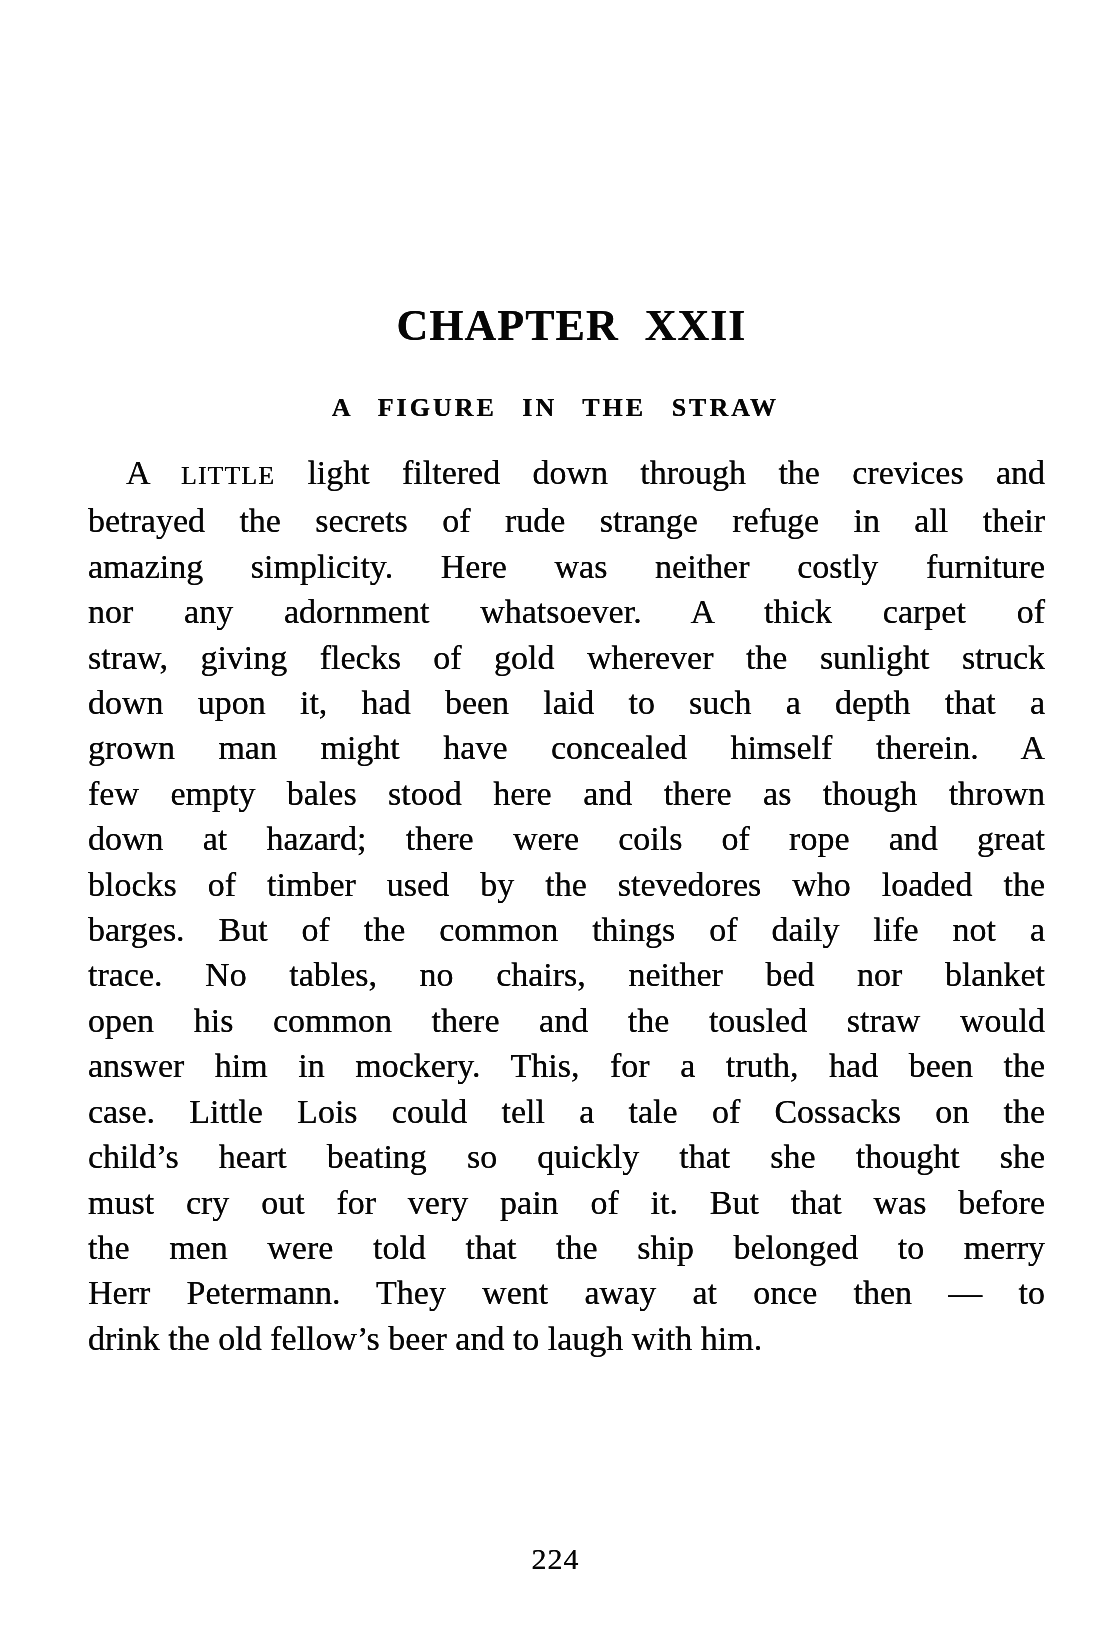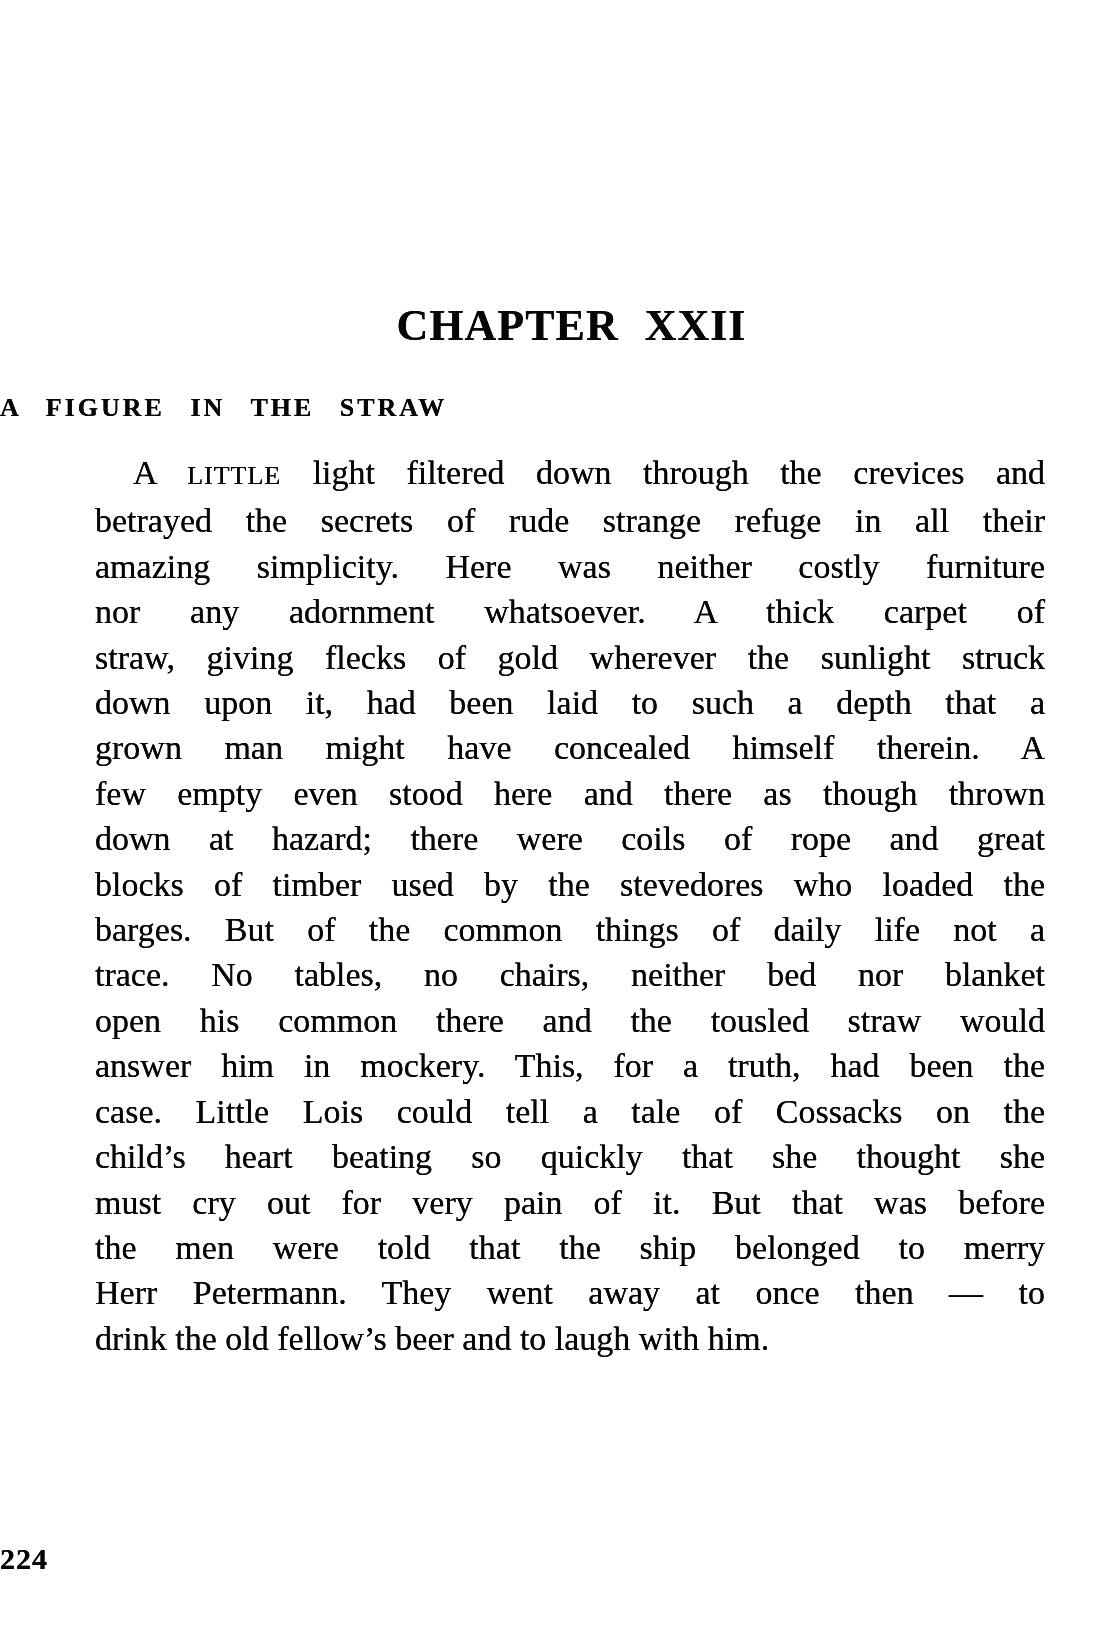--- a/index.html
+++ b/index.html
@@ -30,61 +30,60 @@
     line-height: 1.1;
     text-shadow: 0 0 0.6px #000;
     padding-left: 16px;
   }
   .chapter-subtitle {
     position: absolute;
     top: 392px;
     left: 0;
     width: 100%;
     margin: 0;
-    text-align: left;
+    text-align: center;
     font-size: 26px;
     font-weight: bold;
     letter-spacing: 3px;
     word-spacing: 16px;
     line-height: 1.2;
     text-shadow: 0 0 0.5px #000;
   }
   .body-text {
     position: absolute;
     top: 450px;
     left: 88px;
     width: 957px;
     font-size: 34px;
     line-height: 45.4px;
     text-shadow: 0 0 0.6px #000;
   }
   .line {
     text-align: justify;
     text-align-last: justify;
     white-space: normal;
-    margin-left: 7px;
   }
   .line.lastline {
     text-align-last: left;
   }
   .line.indent {
     padding-left: 38px;
   }
   .smallcaps {
     font-size: 26px;
     letter-spacing: 1px;
   }
   .page-number {
     position: absolute;
     top: 1542px;
     left: 0;
     width: 100%;
-    text-align: left;
+    text-align: center;
     font-size: 30px;
-    font-weight: bold;
+    font-weight: normal;
     letter-spacing: 1px;
     text-shadow: 0 0 0.5px #000;
   }
 </style>
 </head>
 <body>
 
 <div class="page">
 
   <h1 class="chapter-heading">CHAPTER XXII</h1>
@@ -93,21 +92,21 @@
 
   <div class="body-text">
 
     <div class="line indent"><span>A</span> <span class="smallcaps">LITTLE</span> <span>light filtered down through the crevices and</span></div>
     <div class="line">betrayed the secrets of rude strange refuge in all their</div>
     <div class="line">amazing simplicity.  Here was neither costly furniture</div>
     <div class="line">nor any adornment whatsoever.  A thick carpet of</div>
     <div class="line">straw, giving flecks of gold wherever the sunlight struck</div>
     <div class="line">down upon it, had been laid to such a depth that a</div>
     <div class="line">grown man might have concealed himself therein.  A</div>
-    <div class="line">few empty even stood here and there as though thrown</div>
+    <div class="line">few empty bales stood here and there as though thrown</div>
     <div class="line">down at hazard; there were coils of rope and great</div>
     <div class="line">blocks of timber used by the stevedores who loaded the</div>
     <div class="line">barges.  But of the common things of daily life not a</div>
     <div class="line">trace.  No tables, no chairs, neither bed nor blanket</div>
     <div class="line">open his common there and the tousled straw would</div>
     <div class="line">answer him in mockery.  This, for a truth, had been the</div>
     <div class="line">case.  Little Lois could tell a tale of Cossacks on the</div>
     <div class="line">child’s heart beating so quickly that she thought she</div>
     <div class="line">must cry out for very pain of it.  But that was before</div>
     <div class="line">the men were told that the ship belonged to merry</div>

